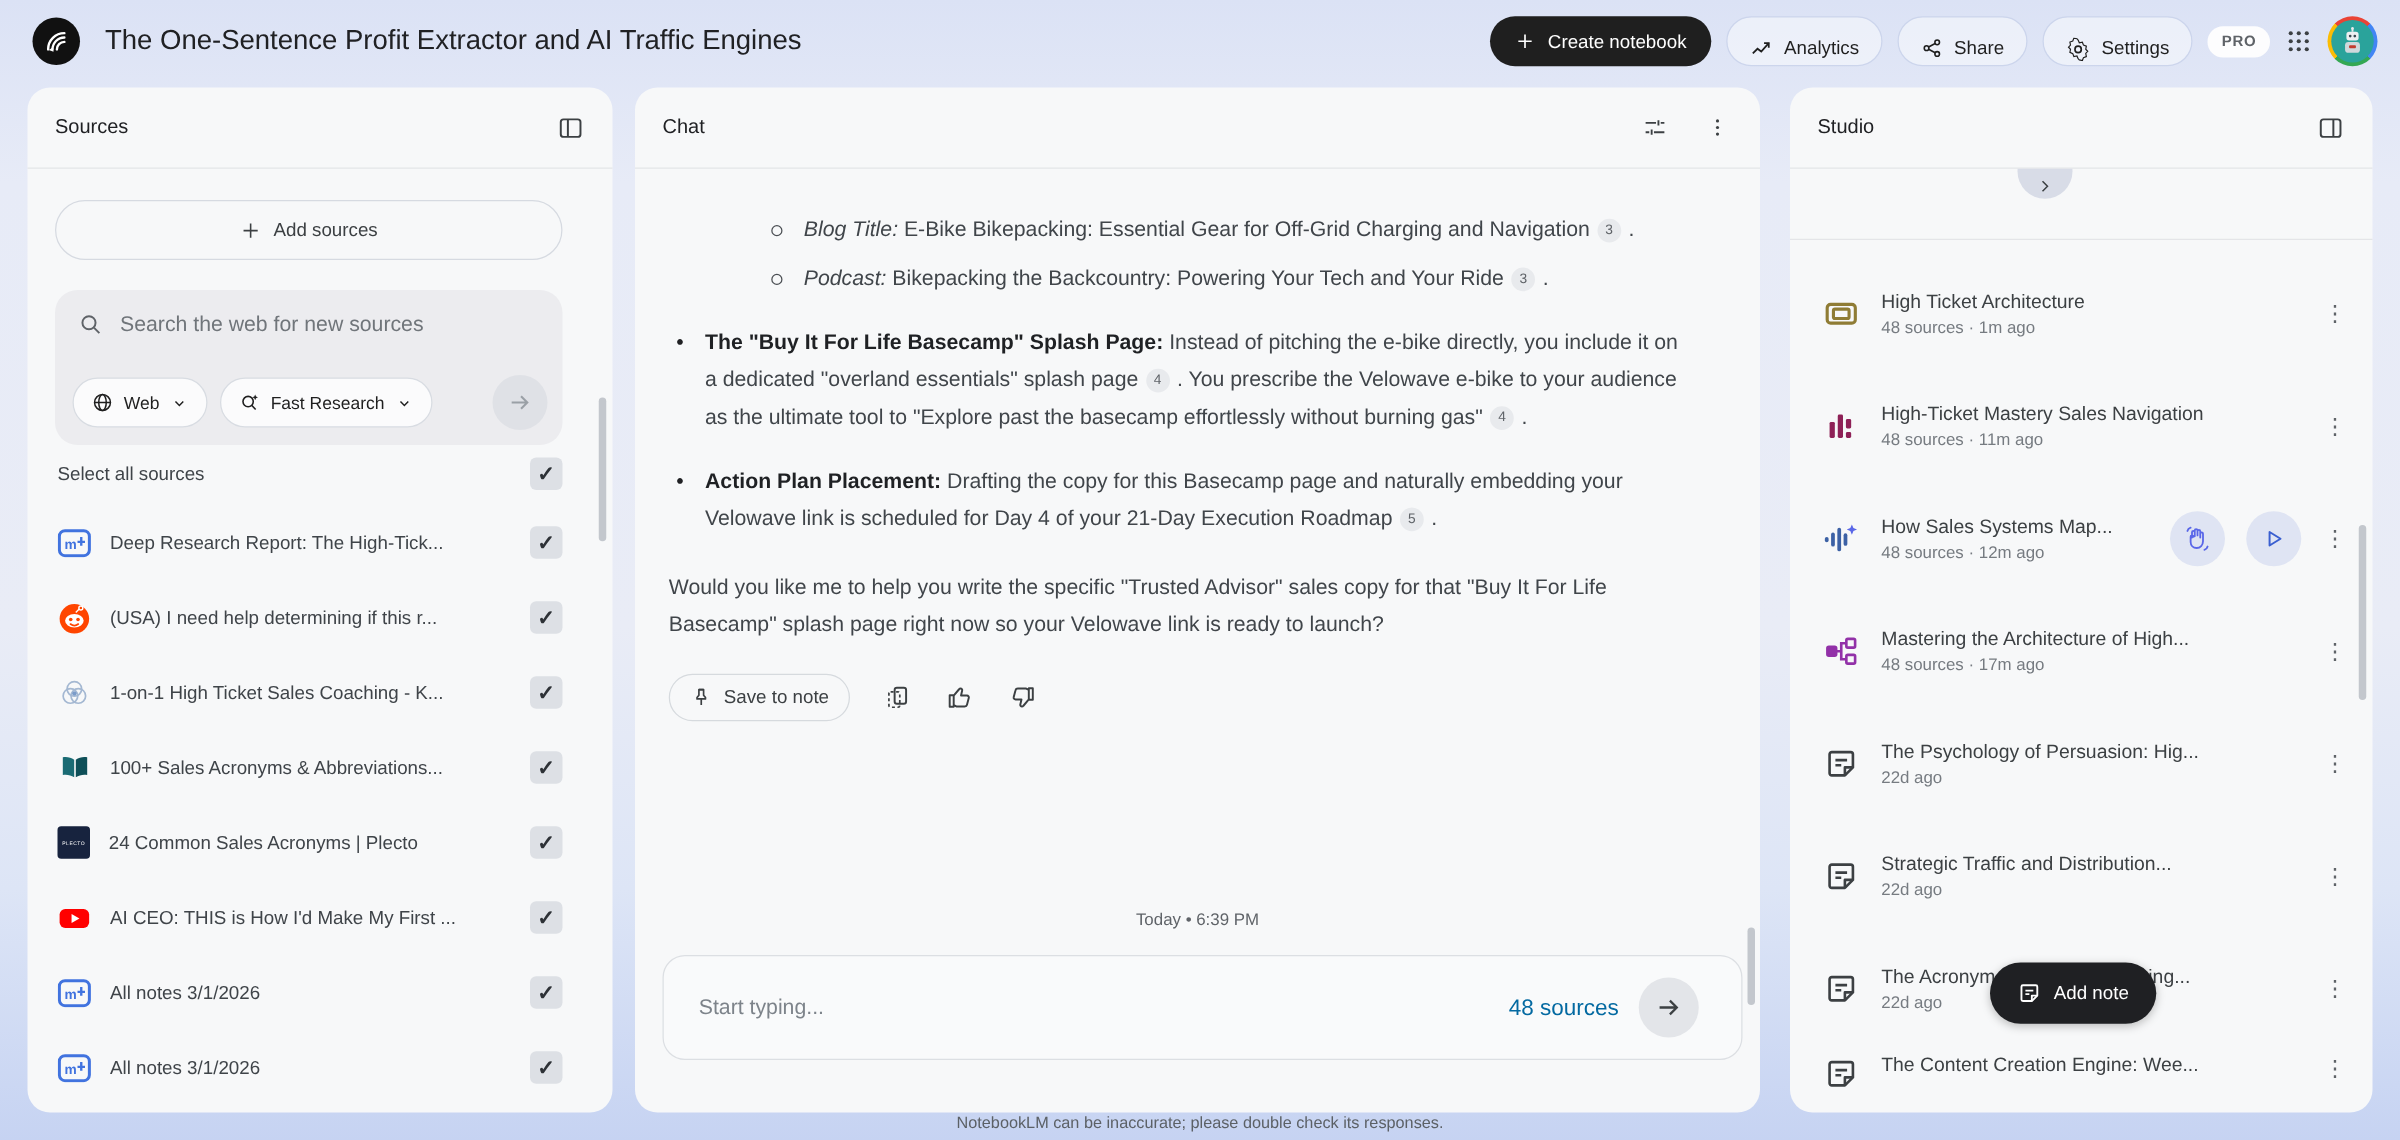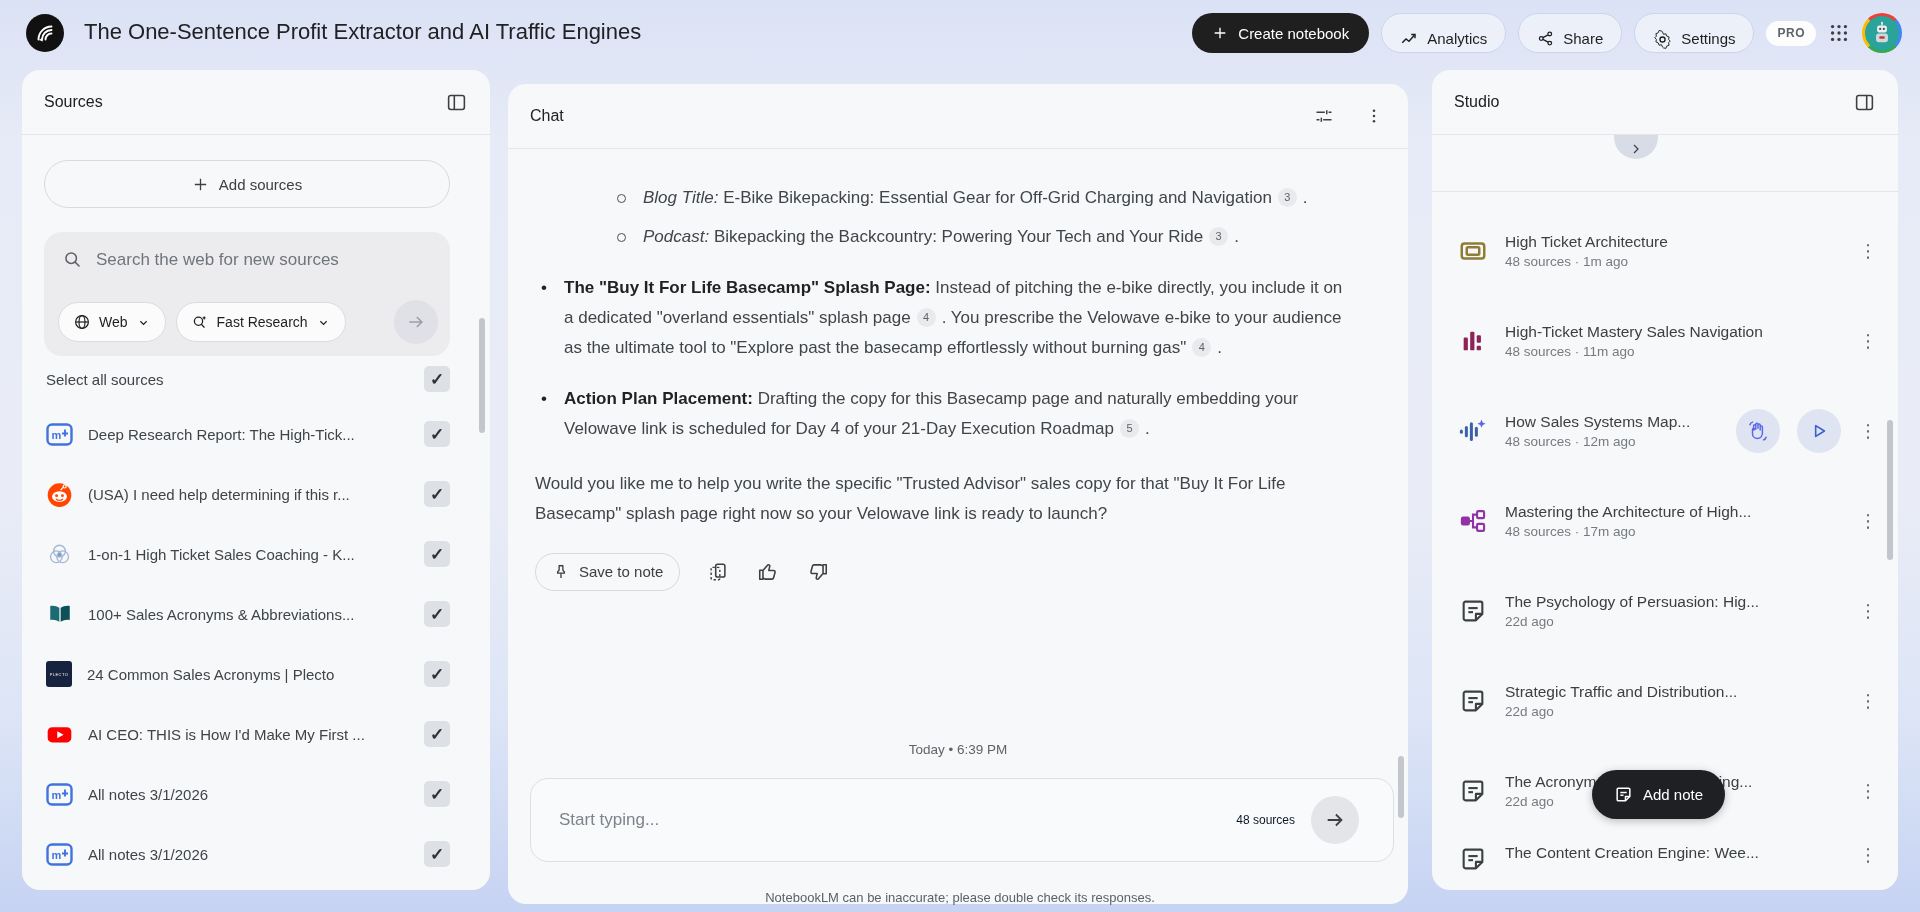--- a/index.html
+++ b/index.html
@@ -18,21 +18,21 @@
   .header-right { position:absolute; right:18px; top:13px; display:flex; align-items:center; gap:12px; }
   .btn-dark { height:40px; border-radius:20px; background:#1f1f1f; color:#fff; display:flex; align-items:center; gap:10px; padding:0 20px; font-size:15px; cursor:pointer; }
   .btn-light { height:40px; border-radius:20px; background:rgba(255,255,255,.45); border:1px solid #ccd5ec; color:#1f1f1f; display:flex; gap:9px; padding:16px 18px; font-size:15px; cursor:pointer; }
   .pro { height:25px; border-radius:13px; background:#fdfdfe; color:#5f6368; font-size:12px; font-weight:bold; letter-spacing:.5px; display:flex; align-items:center; padding:0 11px; }
   .avatar { width:40px; height:40px; border-radius:50%; background:conic-gradient(from -45deg,#ea4335 0 25%,#4285f4 0 50%,#34a853 0 75%,#fbbc04 0 100%); position:relative; cursor:pointer; }
   .avatar .inner { position:absolute; inset:3px; border-radius:50%; background:#2aa39b; display:flex; align-items:center; justify-content:center; overflow:hidden; }
 
   
   .panel { position:absolute; top:70px; height:820px; background:#f7f8f9; border-radius:18px; }
   #sources-panel { left:22px; width:468px; }
-  #chat-panel { left:508px; width:900px;margin-top:14px; }
+  #chat-panel { left:508px; width:900px; }
   #studio-panel { left:1432px; width:466px; }
   .panel-head { position:absolute; top:0; left:0; right:0; height:65px; border-bottom:1px solid #e4e5e8; display:flex; align-items:center; justify-content:space-between; padding:0 22px; }
   .panel-title { font-size:16px; color:#202124; }
   .head-icons { display:flex; align-items:center; gap:26px; }
 
   
   .add-sources { position:absolute; left:22px; right:40px; top:90px; height:48px; border:1px solid #d6dae1; border-radius:24px; display:flex; align-items:center; justify-content:center; gap:10px; font-size:15px; color:#3c4043; cursor:pointer; }
   .search-card { position:absolute; left:22px; right:40px; top:162px; height:124px; background:#ececef; border-radius:18px; padding:17px 18px 14px; }
   .search-row { display:flex; align-items:center; gap:13px; }
   .search-ph { font-size:17px; color:#70757a; }
@@ -57,21 +57,21 @@
   .b { font-weight:bold; color:#1f2124; }
   .it { font-style:italic; }
   .cite { display:inline-flex; width:19px; height:19px; border-radius:10px; background:#e8eaed; color:#5f6368; font-size:11px; font-style:normal; align-items:center; justify-content:center; margin:0 6px; transform:translateY(-2px); }
   .closing { margin-top:25px; }
   .action-row { margin-top:24px; display:flex; align-items:center; gap:26px; }
   .save-note { height:38px; border:1px solid #d6dade; border-radius:19px; display:flex; align-items:center; gap:9px; padding:0 16px; font-size:15px; color:#3c4043; cursor:pointer; background:#f7f8f9; }
   .ic-btn { width:24px; height:24px; display:flex; align-items:center; justify-content:center; cursor:pointer; }
   .date-div { position:absolute; top:658px; left:0; right:0; text-align:center; font-size:13.5px; color:#5f6368; }
   .chat-input { position:absolute; left:22px; right:14px; top:694px; height:84px; border:1px solid #dcdfe3; background:#f9fafb; border-radius:18px; display:flex; align-items:center; padding:0 34px 0 28px; }
   .start-typing { flex:1; font-size:17px; color:#7d838a; }
-  .src-count { font-size:12px; color:#0f172a; margin-right:16px; }
+  .src-count { font-size:18px; color:#0369a1; margin-right:16px; }
   .send-btn { width:48px; height:48px; border-radius:50%; background:#e3e5e9; display:flex; align-items:center; justify-content:center; cursor:pointer; }
 
   
   .chip-strip { position:absolute; top:65px; left:0; right:0; height:57px; overflow:hidden; border-bottom:1px solid #e4e5e8; }
   .data-chip { position:absolute; left:18px; top:7px; width:224px; height:44px; background:#e2e7f6; border-radius:15px; display:flex; align-items:center; padding-left:26px; font-size:15px; font-weight:500; color:#3b50a3; cursor:pointer; }
   .chip-next { position:absolute; left:182px; top:-20px; width:44px; height:44px; border-radius:50%; background:#d8dce7; display:flex; align-items:flex-end; justify-content:center; cursor:pointer; }
   .studio-list { position:absolute; top:136px; left:0; right:0; }
   .st-row { height:90px; display:flex; align-items:center; padding:0 20px 0 26px; gap:17px; }
   .st-ico { width:30px; height:30px; flex:0 0 30px; display:flex; align-items:center; justify-content:center; }
   .st-txt { flex:1; min-width:0; }

